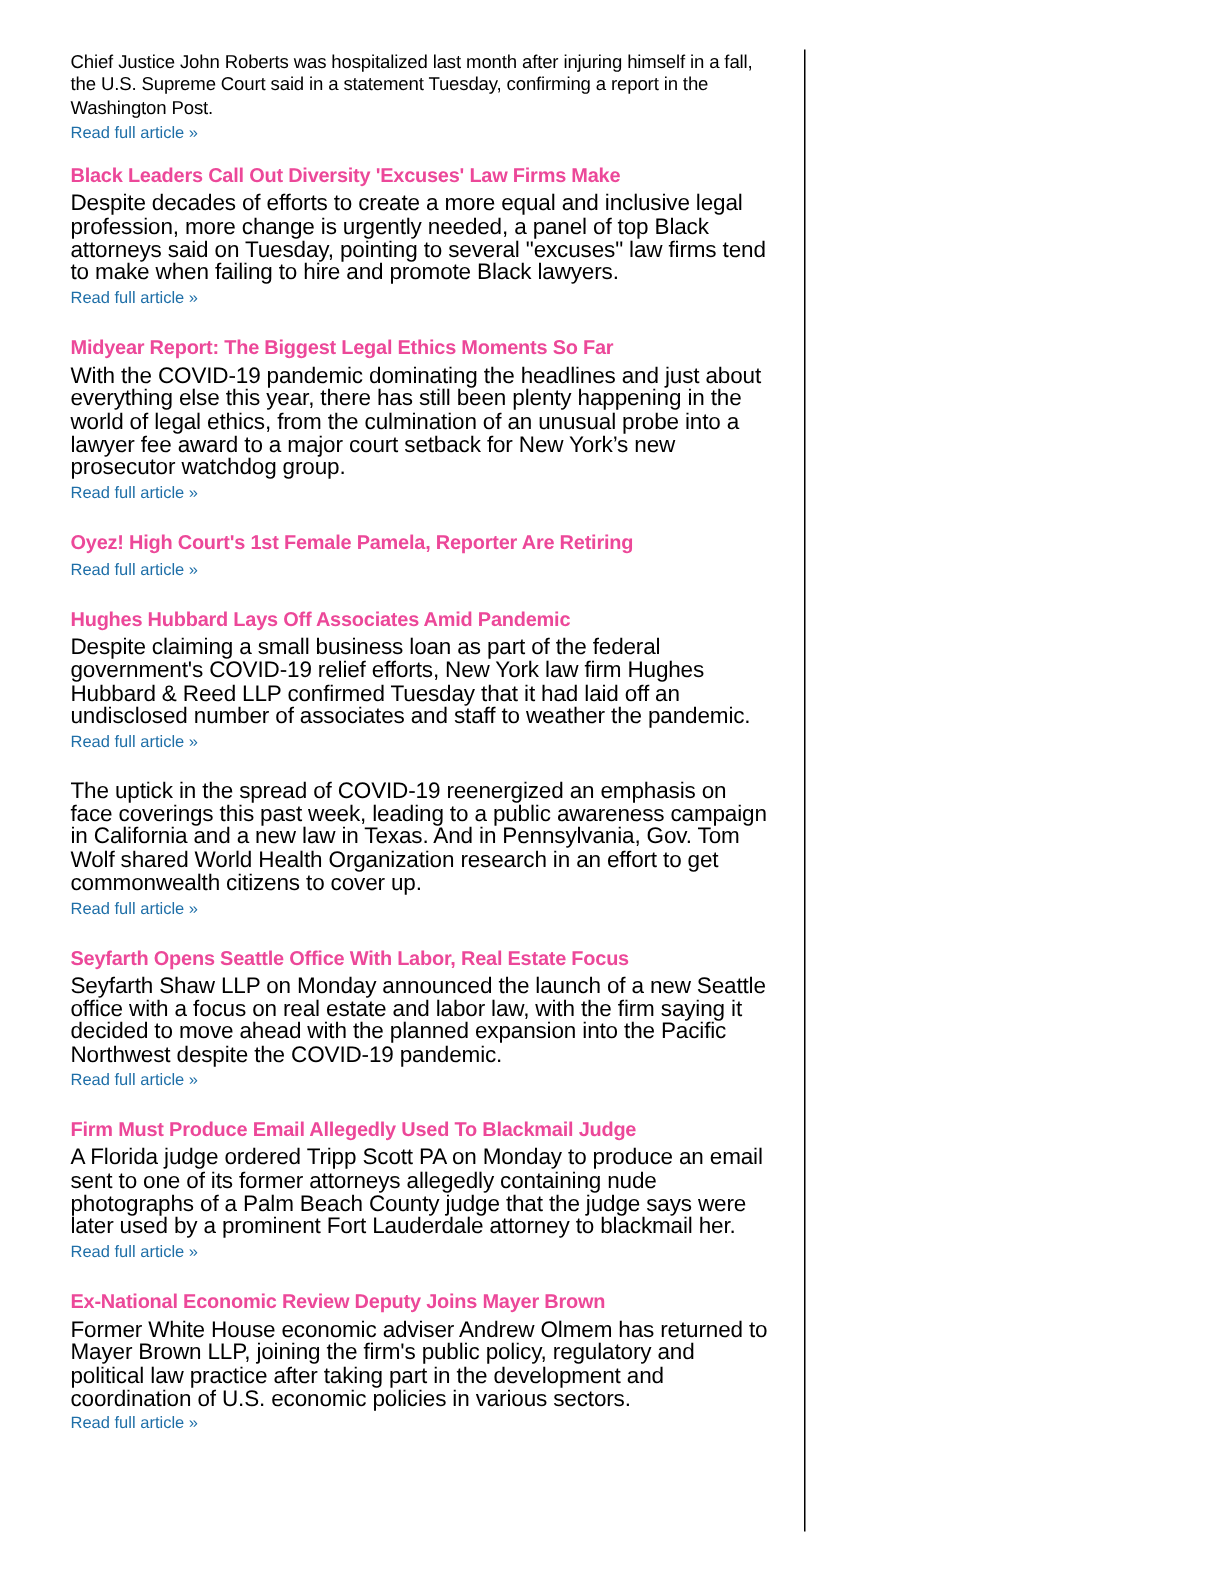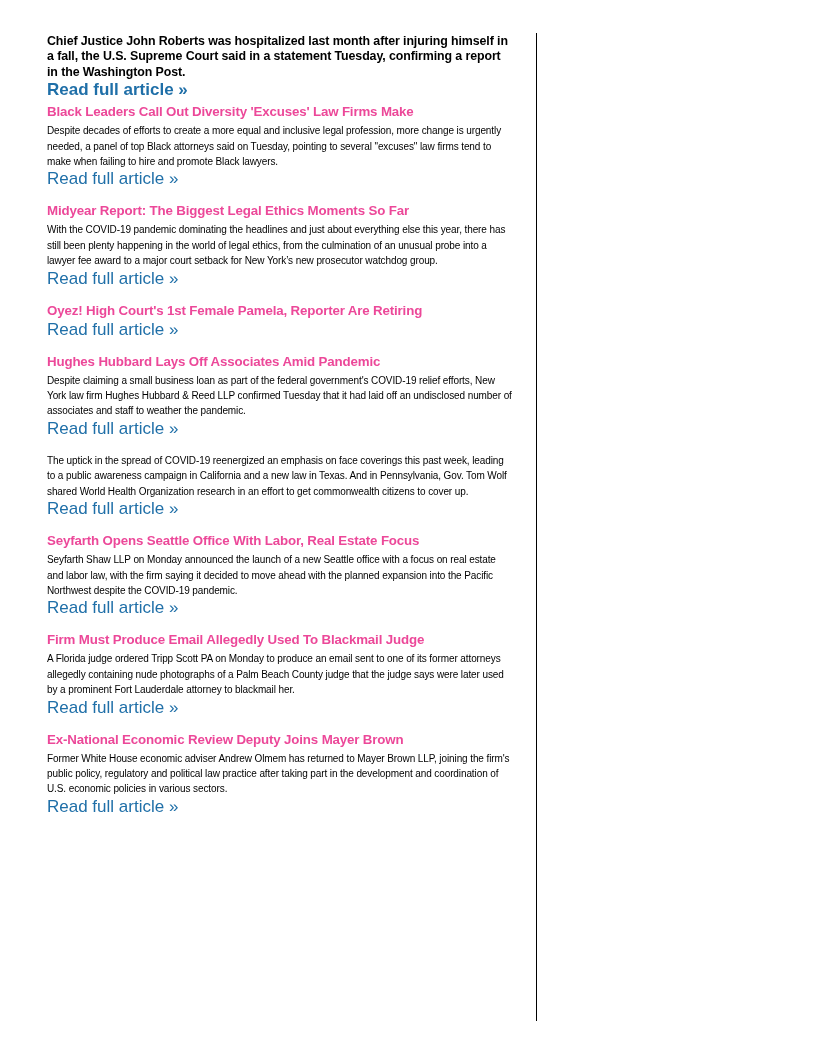--- a/index.html
+++ b/index.html
@@ -36,21 +36,21 @@
   }
   .lead-para {
     font-size: 12.4px;
     line-height: 15.4px;
     color: #000000;
     margin: 0 0 2px 0;
     letter-spacing: -0.1px;
   }
   .read-link {
     display: block;
-    font-size: 17px;
+    font-size: 11px;
     line-height: 15px;
     color: #1f6fa8;
     text-decoration: none;
     margin: 0;
     padding: 0;
   }
   .article {
     margin: 0;
     padding: 0;
   }
@@ -61,27 +61,27 @@
     font-size: 13.3px;
     font-weight: bold;
     color: #ec4899;
     line-height: 16px;
     margin: 0 0 3px 0;
     text-decoration: none;
     display: block;
     letter-spacing: -0.15px;
   }
   .summary {
-    font-size: 10px;
+    font-size: 15px;
     line-height: 15.4px;
     color: #000000;
     margin: 0 0 2px 0;
     letter-spacing: -0.1px;
   }
-  .first-block { margin-bottom: 7px; font-weight: bold; }
+  .first-block { margin-bottom: 12px; }
   .first-block .read-link { margin-bottom: 2px; }
 </style>
 </head>
 <body>
 
 <div class="page">
 
   <div class="divider"></div>
 
   <div class="content-col">

